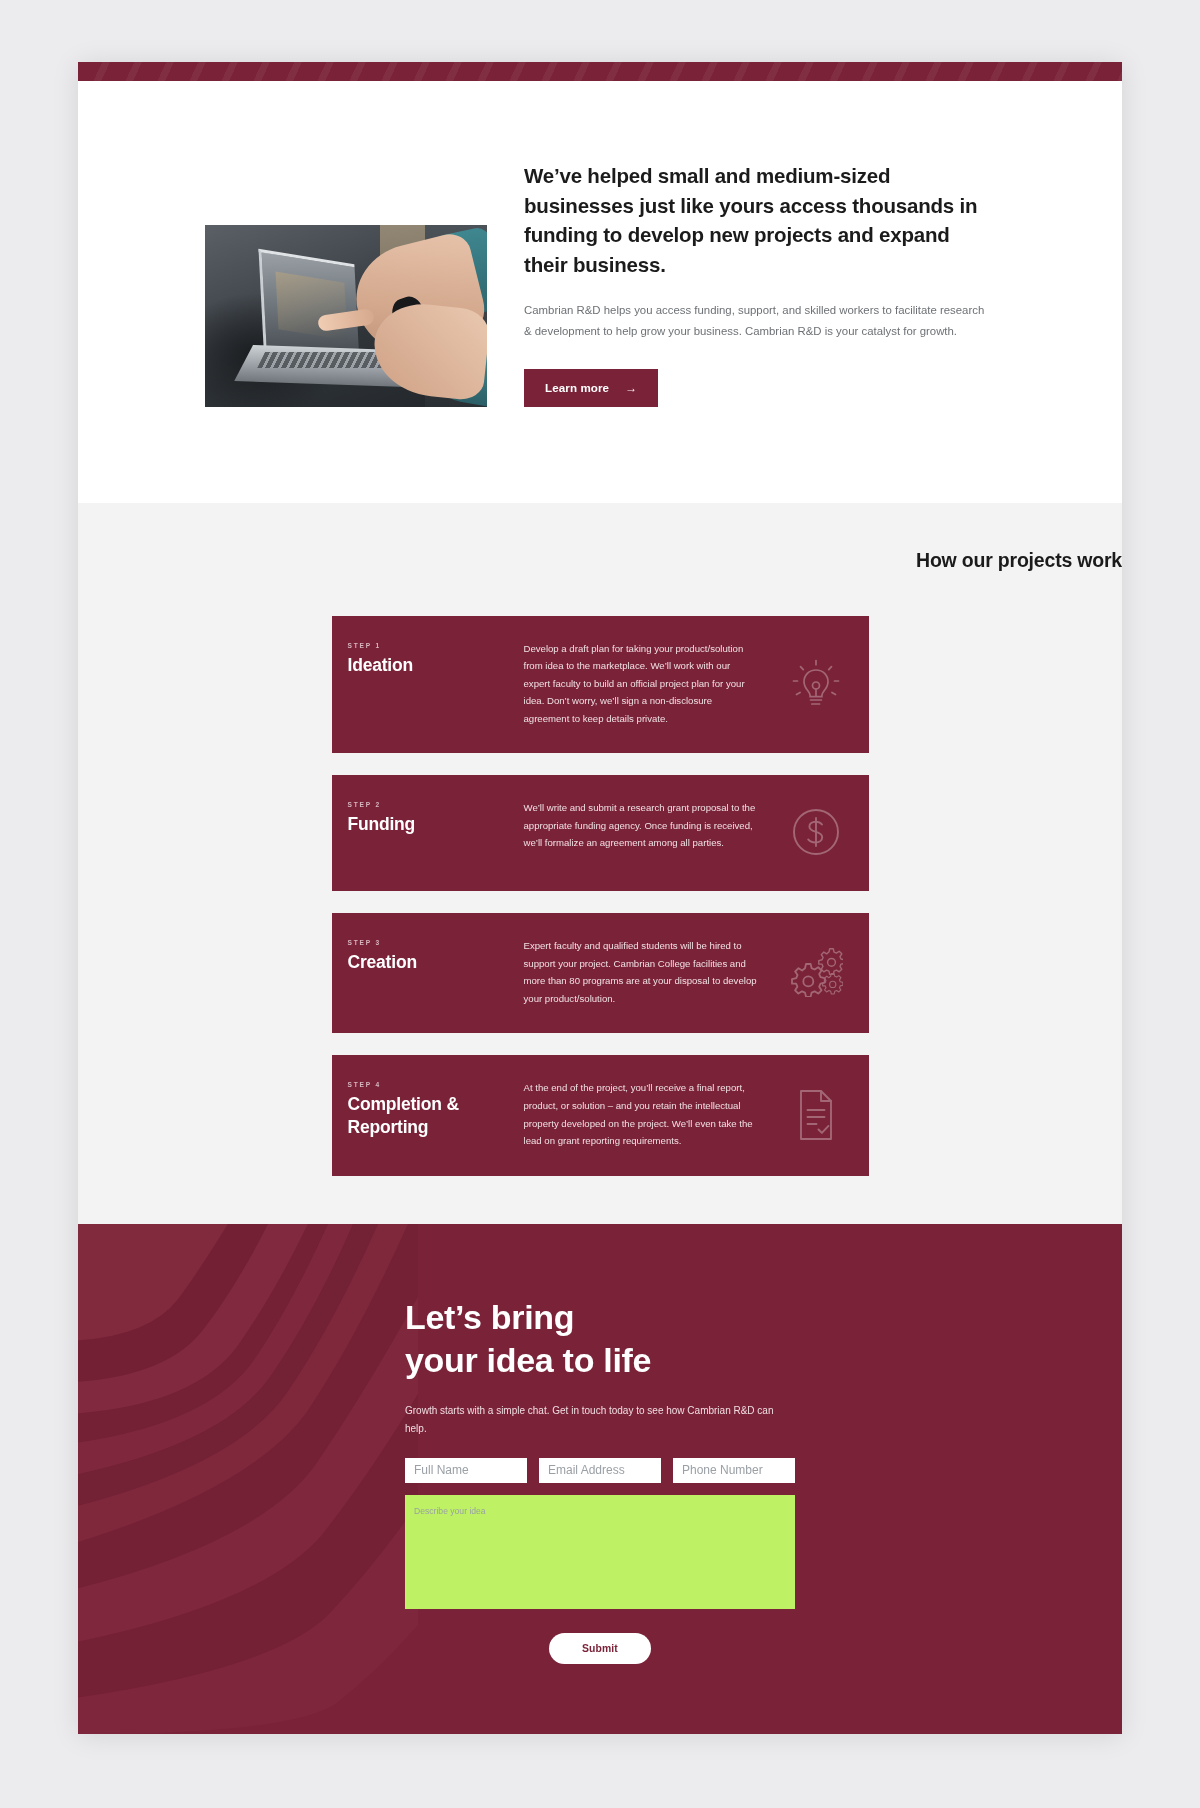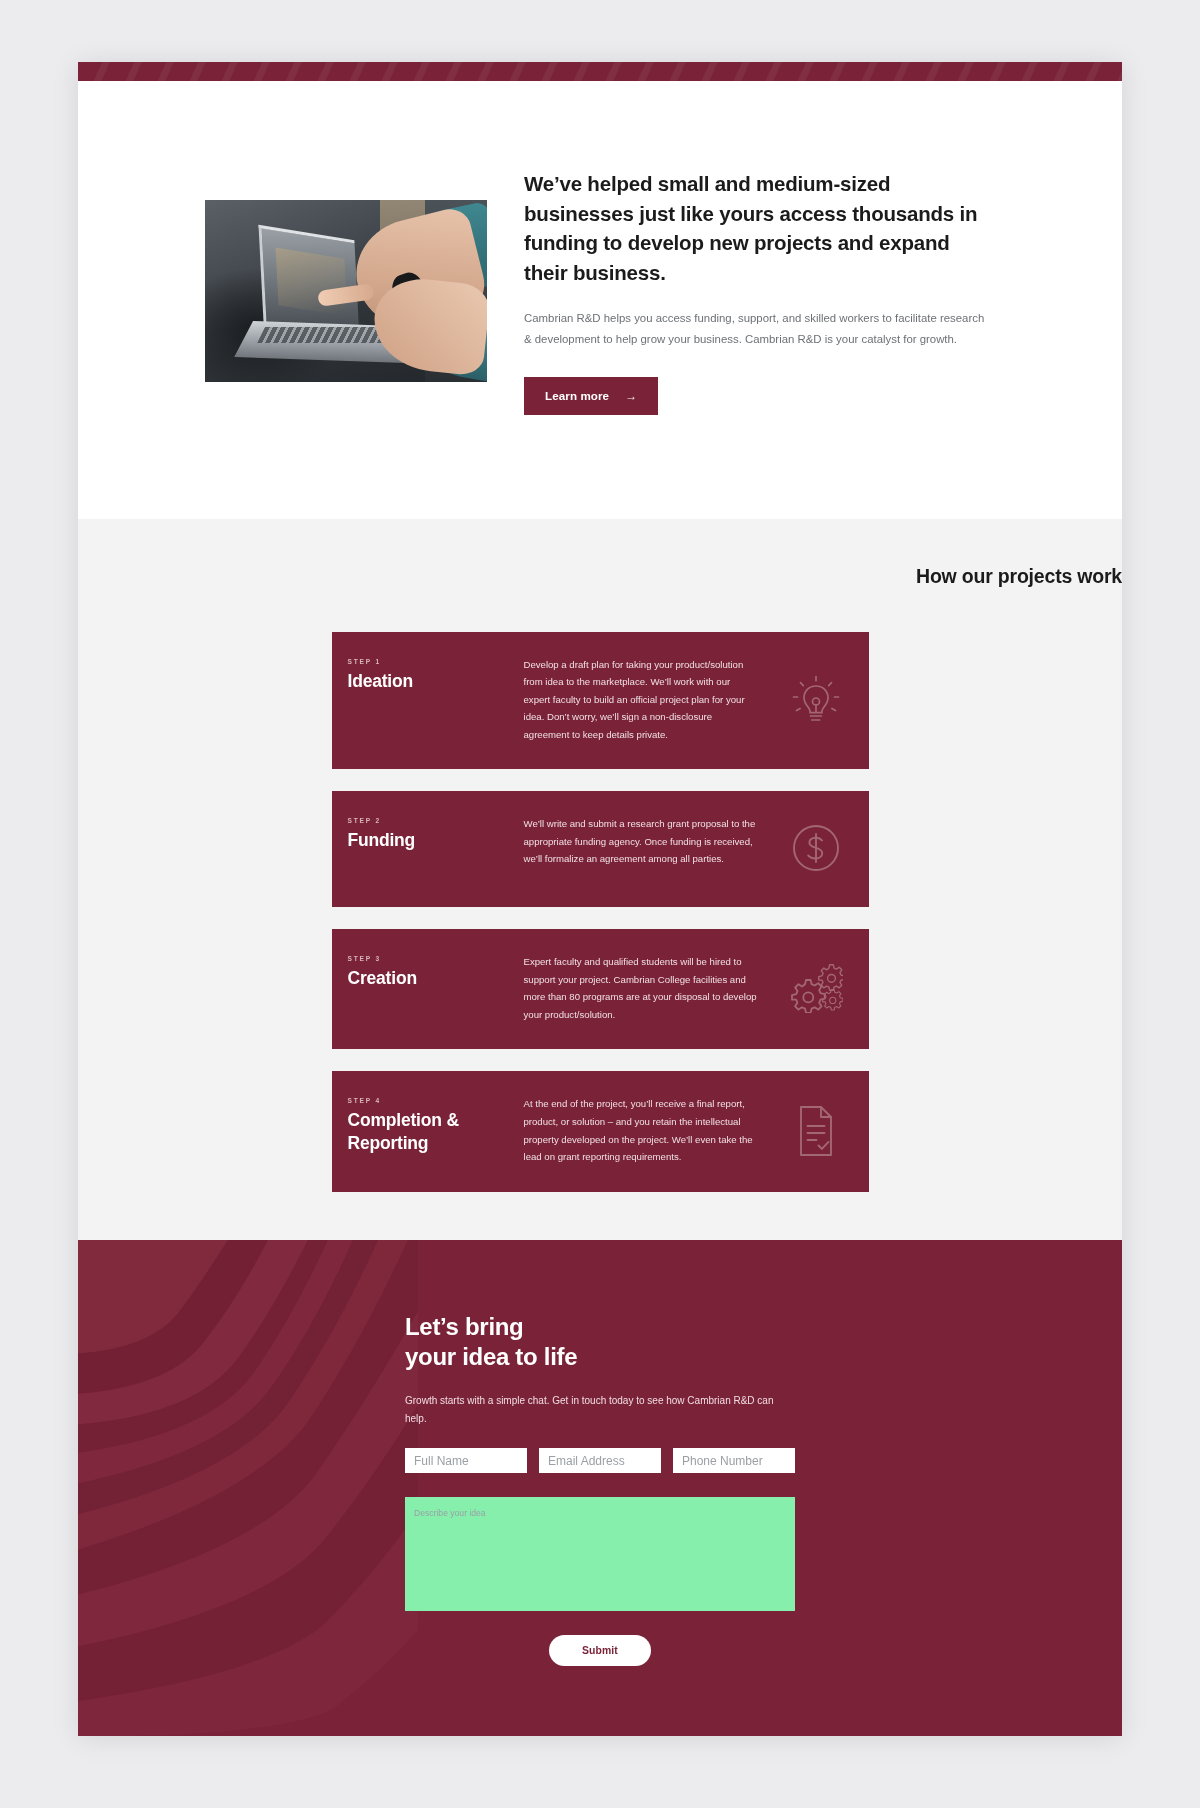--- a/index.html
+++ b/index.html
@@ -48,24 +48,24 @@
     opacity: 0.9;
   }
 
   
   .hero {
     background: #ffffff;
     padding: 78px 0 96px 0;
   }
   .hero-inner {
     width: 790px;
-    margin: 8px auto;
+    margin: 0 auto;
     display: flex;
     gap: 37px;
-    align-items: center;
+    align-items: flex-end;
   }
   .hero-photo {
     position: relative;
     width: 282px;
     height: 182px;
     flex: 0 0 282px;
     overflow: hidden;
     background: #3c4247;
   }
   
@@ -267,21 +267,21 @@
     overflow: hidden;
   }
   .cta-waves { position: absolute; left: 0; top: 0; width: 340px; height: 100%; }
   .cta-inner {
     position: relative;
     width: 390px;
     margin: 0 auto;
     z-index: 2;
   }
   .cta-h2 {
-    font-size: 24px;
+    font-size: 34px;
     line-height: 1.28;
     font-weight: 700;
     color: #ffffff;
     letter-spacing: -0.3px;
   }
   .cta-p {
     margin-top: 19px;
     font-size: 10px;
     line-height: 1.8;
     color: #f0dde2;
@@ -302,22 +302,22 @@
     padding: 0 9px;
     font-family: "Liberation Sans", sans-serif;
     font-size: 12px;
     color: #4a4f53;
   }
   .cta-row input::placeholder { color: #9aa0a5; }
   .cta-textarea {
     display: block;
     width: 100%;
     height: 114px;
-    margin-top: 24px;
-    background: #86efac;
+    margin-top: 12px;
+    background: #bef264;
     border: none;
     outline: none;
     resize: none;
     padding: 10px 9px;
     font-family: "Liberation Sans", sans-serif;
     font-size: 8.6px;
     line-height: 1.6;
     color: #4a4f53;
   }
   .cta-textarea::placeholder { color: #9aa0a5; }

